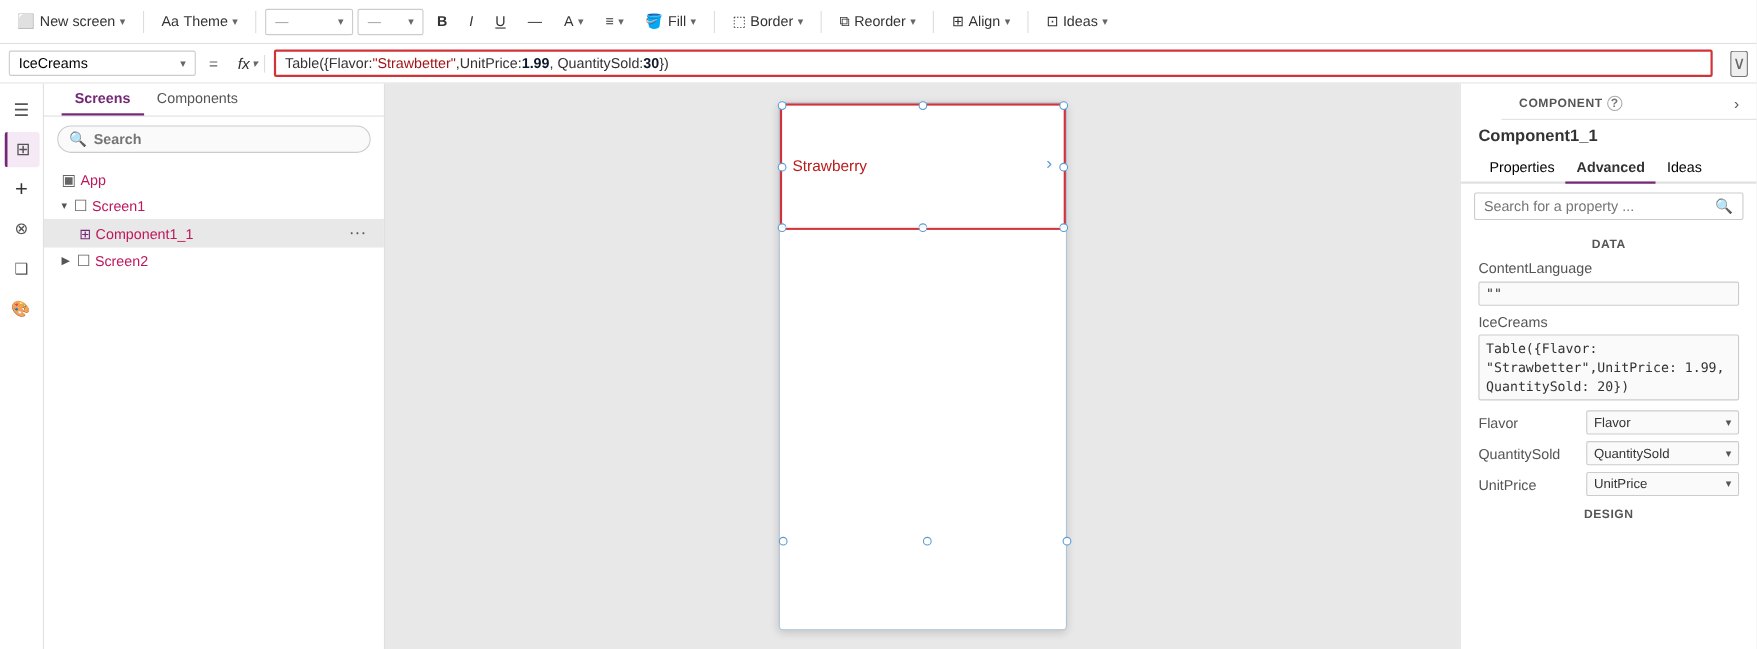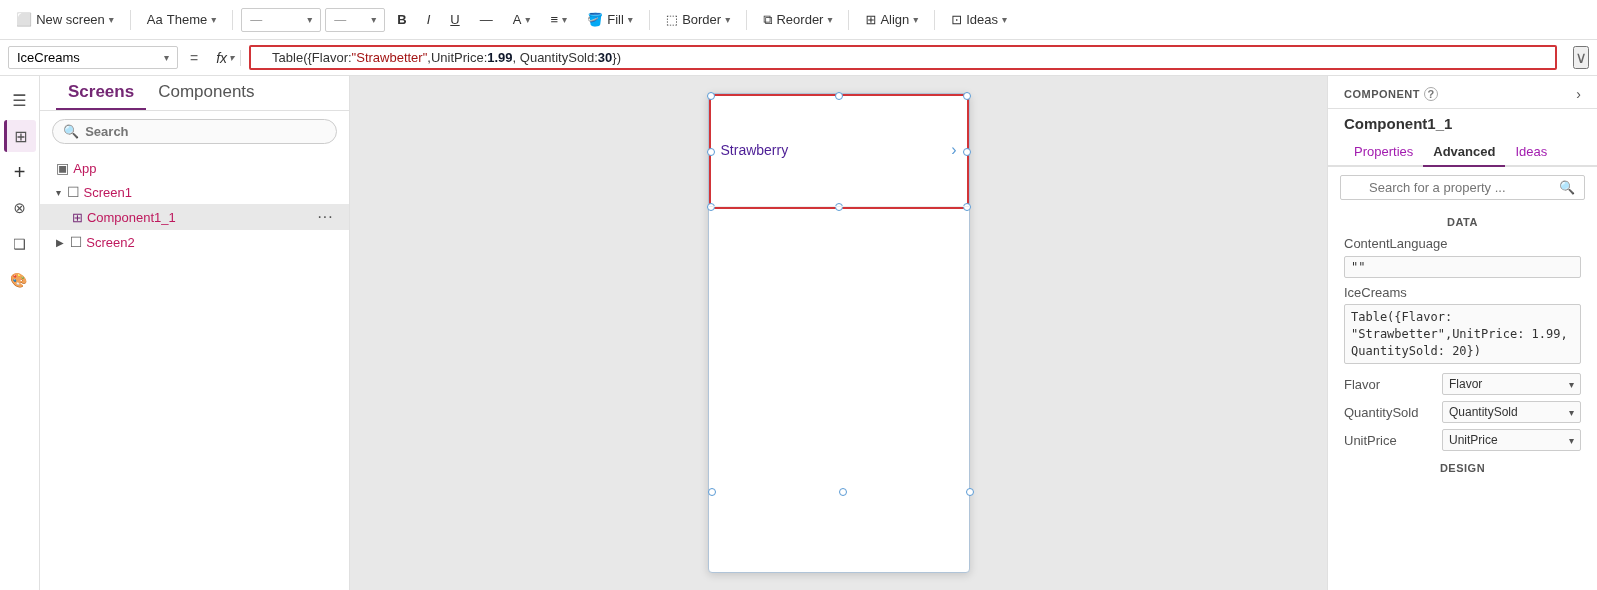--- a/index.html
+++ b/index.html
@@ -46,21 +46,21 @@
     }
     .formula-fx {
       display: flex; align-items: center; gap: 2px;
       color: #333; font-style: italic; font-size: 14px;
       padding: 0 6px; border-right: 1px solid #ddd;
     }
     .formula-input {
       flex: 1;
       border: 2px solid #d13438;
       border-radius: 2px;
-      padding: 3px 21px;
+      padding: 3px 8px;
       font-size: 13px;
       background: #fff;
       display: flex; align-items: center;
     }
     .formula-text-plain { color: #333; }
     .formula-text-string { color: #a31515; }
     .formula-text-number { color: #0f172a; font-weight: bold; }
     .formula-expand {
       margin-left: 8px; color: #666; font-size: 16px; cursor: pointer;
     }
@@ -100,21 +100,21 @@
       flex-direction: column;
     }
     .tree-header {
       display: flex; align-items: center; justify-content: space-between;
       padding: 12px 16px 8px;
     }
     .tree-title { font-size: 16px; font-weight: 600; color: #333; }
     .tree-close { background: transparent; border: none; cursor: pointer; font-size: 16px; color: #666; }
     .tree-tabs { display: flex; gap: 0; padding: 0 16px; border-bottom: 1px solid #e0e0e0; }
     .tree-tab {
-      padding: 6px 12px; cursor: pointer; font-size: 17px;
+      padding: 6px 12px; cursor: pointer; font-size: 13px;
       border-bottom: 2px solid transparent; color: #555;
     }
     .tree-tab.active { border-bottom-color: #742774; color: #742774; font-weight: 600; }
     .tree-search {
       margin: 8px 12px;
       display: flex; align-items: center;
       border: 1px solid #ccc; border-radius: 16px;
       padding: 4px 10px; gap: 6px;
       background: #fafafa;
     }
@@ -192,60 +192,60 @@
 
     
     .canvas-list-item {
       width: 100%;
       height: 113px;
       border-bottom: 1px solid #eee;
       display: flex; align-items: center;
       padding: 0 12px;
       position: relative;
     }
-    .canvas-item-text { font-size: 14px; color: #4c1d95; }
+    .canvas-item-text { font-size: 14px; color: #b91c1c; }
     .canvas-item-chevron { position: absolute; right: 12px; font-size: 16px; color: #5b9bd5; }
 
     
     .right-panel {
       width: 270px;
       background: #fff;
       border-left: 1px solid #e0e0e0;
       display: flex;
       flex-direction: column;
     }
     .right-panel-header {
       padding: 10px 16px 6px;
       border-bottom: 1px solid #e0e0e0;
-      display: flex; align-items: center; justify-content: space-between;
+      display: flex; align-items: center; justify-content: space-between; margin-left: 37px;
     }
     .component-label {
       font-size: 11px; font-weight: 600; color: #555; letter-spacing: 0.5px;
       display: flex; align-items: center; gap: 4px;
     }
     .component-help { font-size: 11px; color: #777; border: 1px solid #aaa; border-radius: 50%; width: 14px; height: 14px; display: flex; align-items: center; justify-content: center; cursor: pointer; }
     .right-panel-expand { background: transparent; border: none; cursor: pointer; font-size: 14px; color: #555; }
     .component-name { font-size: 15px; font-weight: 600; color: #333; padding: 6px 16px; }
     .right-tabs {
       display: flex; border-bottom: 2px solid #e0e0e0;
       padding: 0 16px;
     }
     .right-tab {
-      padding: 6px 10px; cursor: pointer; font-size: 13px; color: #a21caf;
+      padding: 6px 10px; cursor: pointer; font-size: 13px; color: #000000;
       border-bottom: 2px solid transparent; margin-bottom: -2px;
     }
     .right-tab.active { border-bottom-color: #742774; color: #333; font-weight: 600; }
     .search-property {
       margin: 8px 12px;
       display: flex; align-items: center;
       border: 1px solid #ccc; border-radius: 2px;
       padding: 4px 8px; gap: 6px;
     }
     .search-property input {
-      border: none; background: transparent; outline: none; font-size: 13px; flex: 1; color: #999; margin-left: 20px;
+      border: none; background: transparent; outline: none; font-size: 13px; flex: 1; color: #999;
     }
     .search-icon-right { color: #555; font-size: 13px; }
 
     .section-label {
       font-size: 11px; font-weight: 700; color: #555; letter-spacing: 0.5px;
       padding: 8px 16px 4px;
       text-align: center;
     }
     .prop-row {
       padding: 3px 16px;

